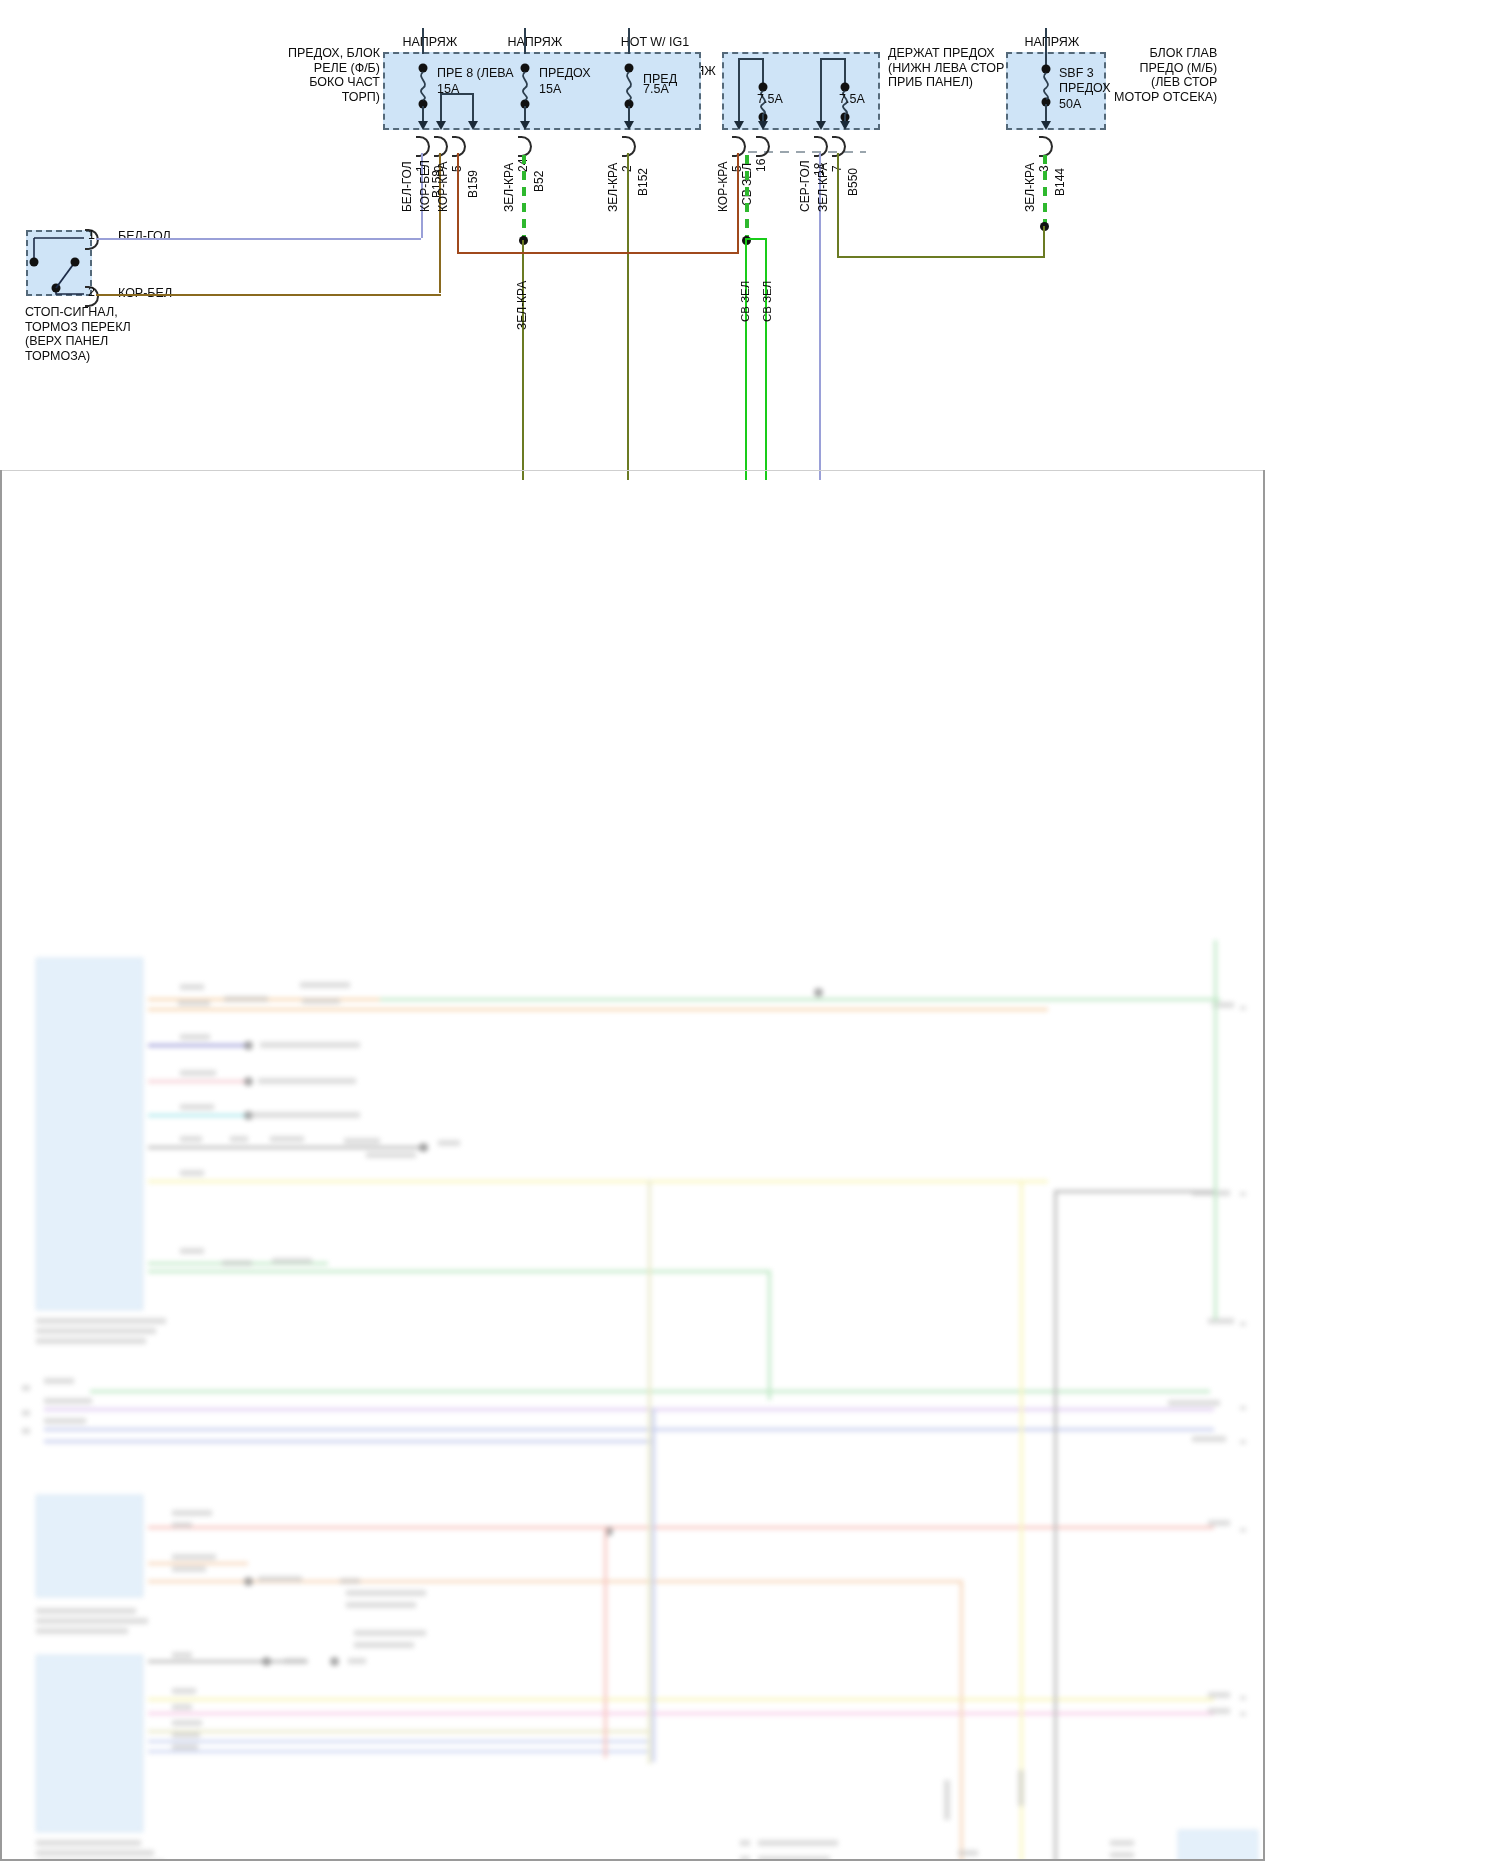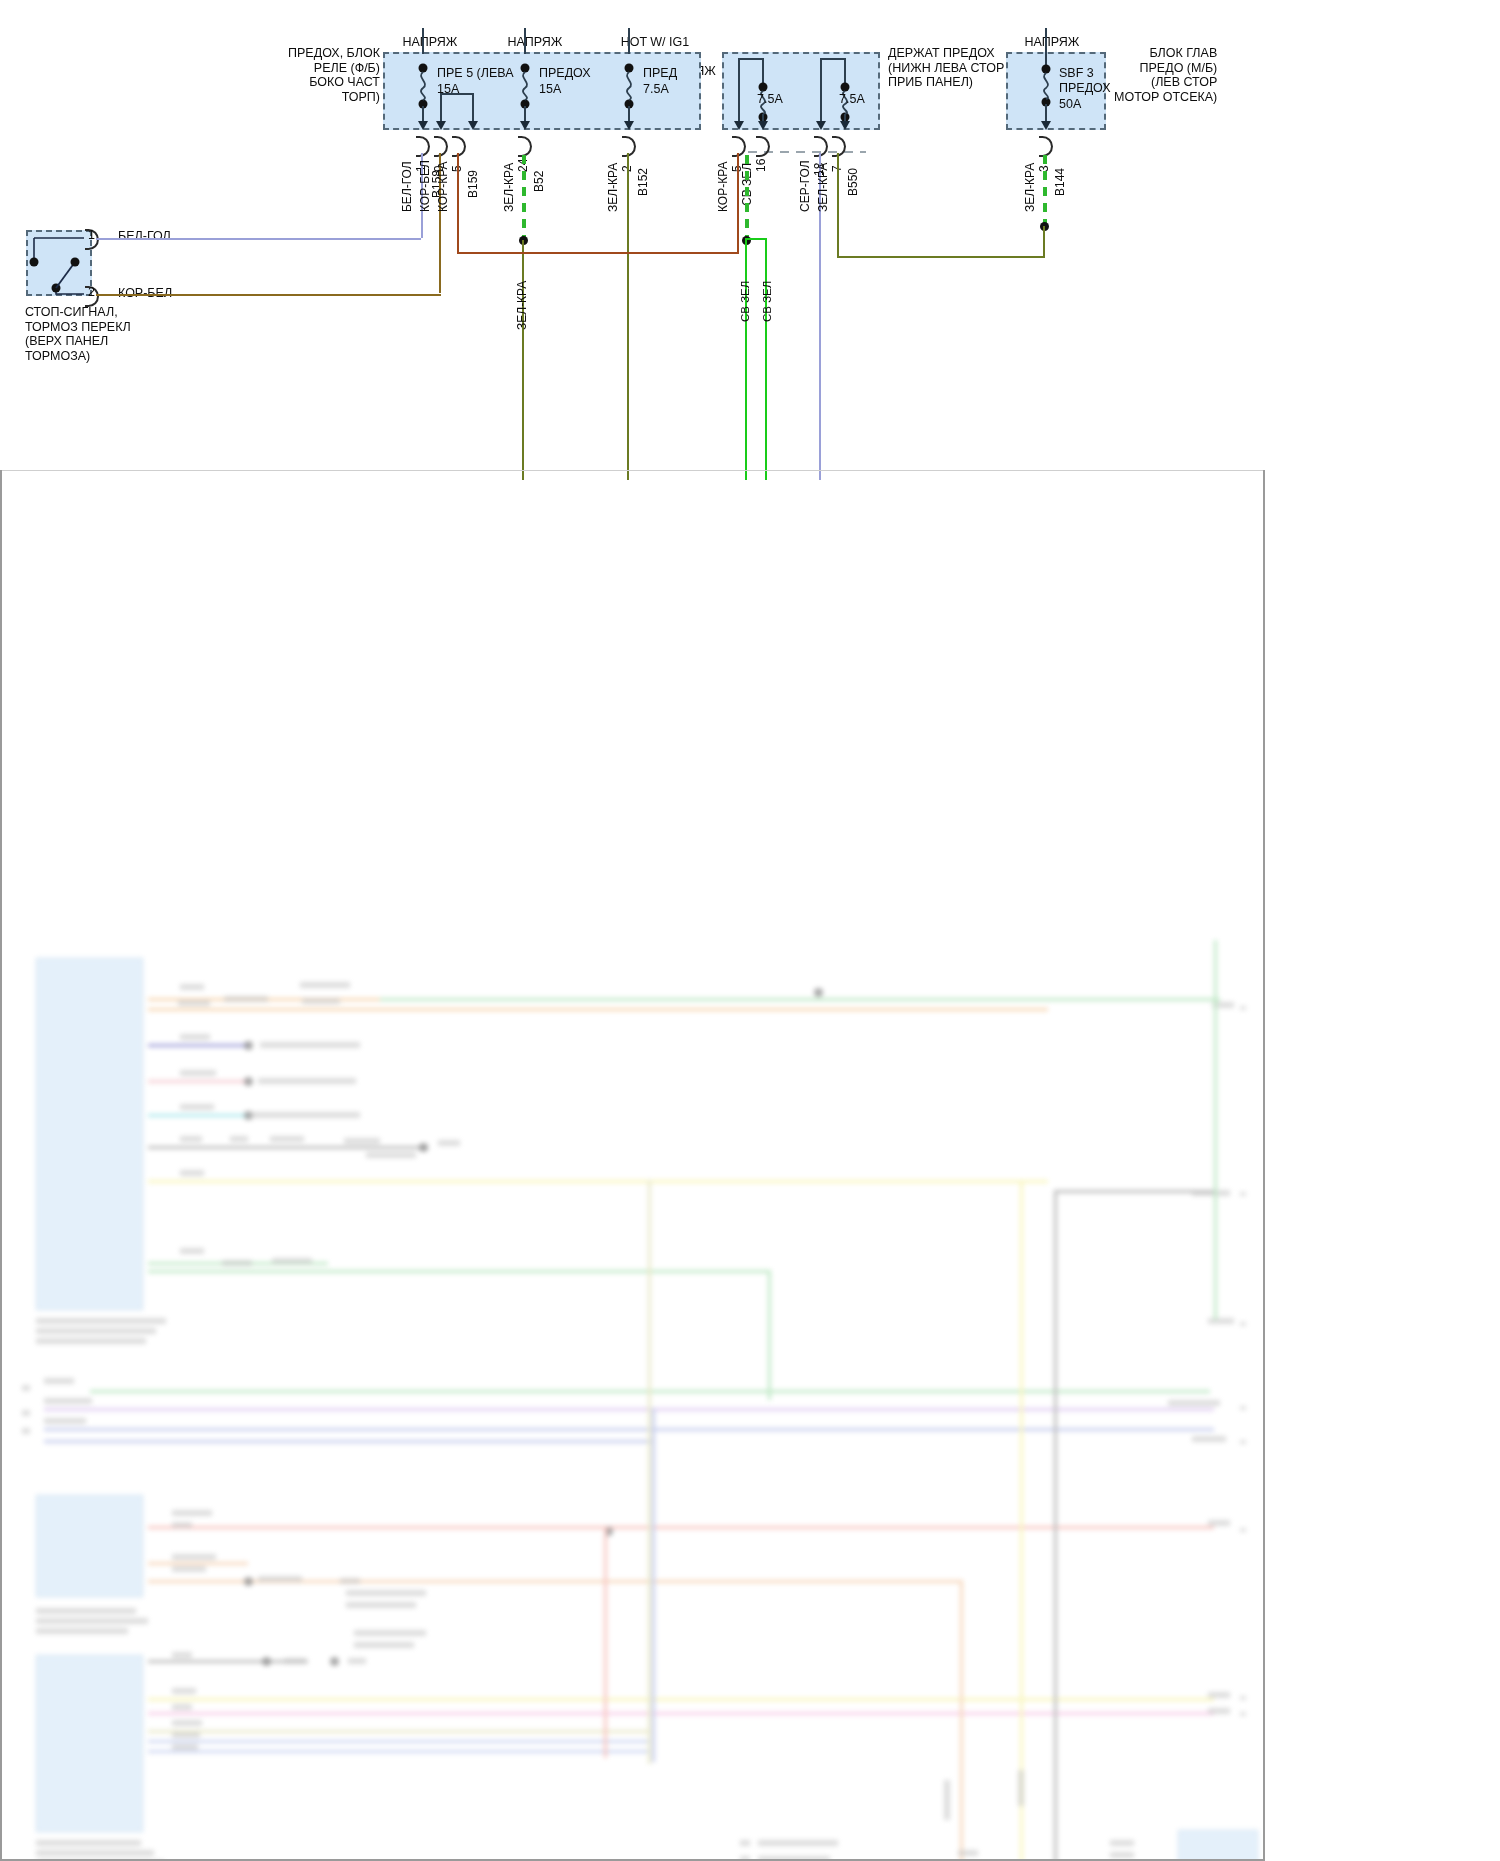--- a/index.html
+++ b/index.html
@@ -85,41 +85,41 @@
 
   <div class="wv" style="left:422px;top:28px;height:26px;background:#2d3f4f;"></div>
   <div class="wv" style="left:524px;top:28px;height:26px;background:#2d3f4f;"></div>
   <div class="wv" style="left:628px;top:28px;height:26px;background:#2d3f4f;"></div>
 
   <svg class="fuse" style="left:414px;top:62px;" width="18" height="48">
     <circle cx="9" cy="6" r="4.5" fill="#111"></circle>
       <circle cx="9" cy="42" r="4.5" fill="#111"></circle>
     <path d="M9 10 C 2 15, 16 21, 9 26 C 2 31, 16 35, 9 38" stroke="#2d3f4f" stroke-width="1.8" fill="none"></path>
   </svg>
-  <div class="lbl" style="left:437px;top:66px;">ПРЕ 5 (ЛЕВА</div>
+  <div class="lbl" style="left:437px;top:66px;">ПРЕ 8 (ЛЕВА</div>
   <div class="lbl" style="left:437px;top:82px;">15A</div>
   <div class="wv" style="left:422px;top:106px;height:16px;background:#2d3f4f;"></div>
   <div class="arrow" style="left:417.5px;top:121px;"></div>
 
   <svg class="fuse" style="left:516px;top:62px;" width="18" height="48">
     <circle cx="9" cy="6" r="4.5" fill="#111"></circle>
       <circle cx="9" cy="42" r="4.5" fill="#111"></circle>
     <path d="M9 10 C 2 15, 16 21, 9 26 C 2 31, 16 35, 9 38" stroke="#2d3f4f" stroke-width="1.8" fill="none"></path>
   </svg>
   <div class="lbl" style="left:539px;top:66px;">ПРЕДОХ</div>
   <div class="lbl" style="left:539px;top:82px;">15A</div>
   <div class="wv" style="left:524px;top:106px;height:16px;background:#2d3f4f;"></div>
   <div class="arrow" style="left:519.5px;top:121px;"></div>
 
   <svg class="fuse" style="left:620px;top:62px;" width="18" height="48">
     <circle cx="9" cy="6" r="4.5" fill="#111"></circle>
       <circle cx="9" cy="42" r="4.5" fill="#111"></circle>
     <path d="M9 10 C 2 15, 16 21, 9 26 C 2 31, 16 35, 9 38" stroke="#2d3f4f" stroke-width="1.8" fill="none"></path>
   </svg>
-  <div class="lbl" style="left:643px;top:66px;">ПРЕД</div>
+  <div class="lbl" style="left:643px;top:72px;">ПРЕД</div>
   <div class="lbl" style="left:643px;top:82px;">7.5A</div>
   <div class="wv" style="left:628px;top:106px;height:16px;background:#2d3f4f;"></div>
   <div class="arrow" style="left:623.5px;top:121px;"></div>
 
   <div class="wh" style="left:440px;top:93px;width:34px;background:#2d3f4f;"></div>
   <div class="wv" style="left:440px;top:93px;height:29px;background:#2d3f4f;"></div>
   <div class="wv" style="left:472px;top:93px;height:29px;background:#2d3f4f;"></div>
   <div class="arrow" style="left:435.5px;top:121px;"></div>
   <div class="arrow" style="left:467.5px;top:121px;"></div>
 

